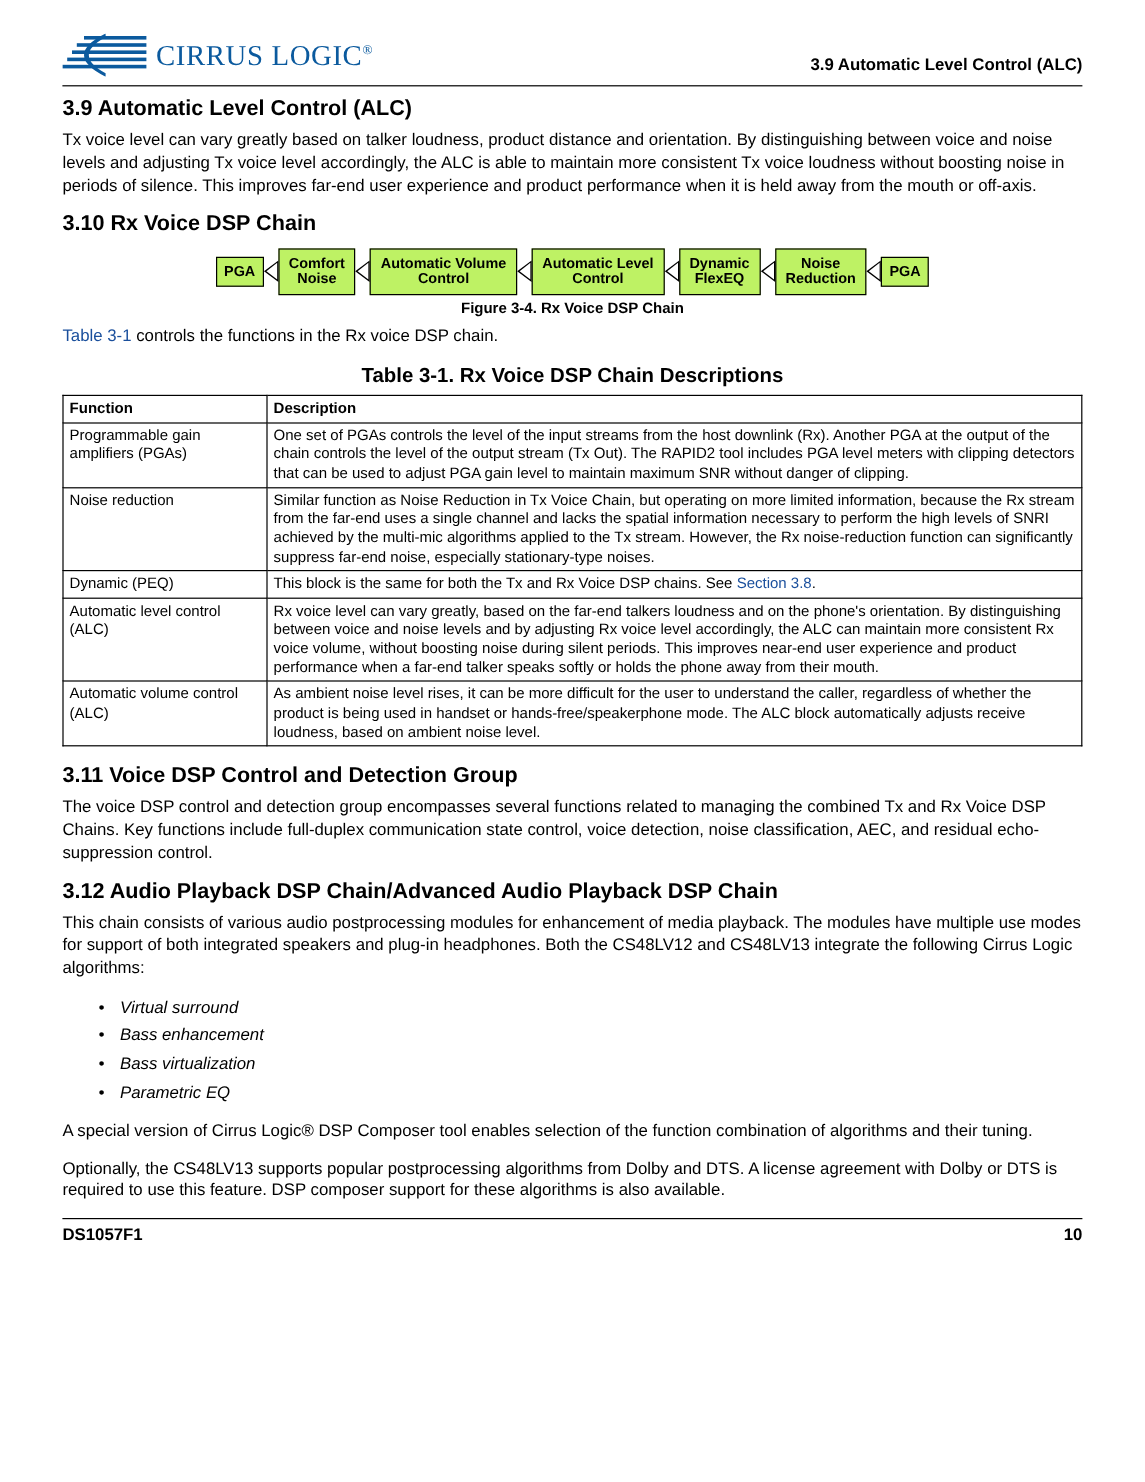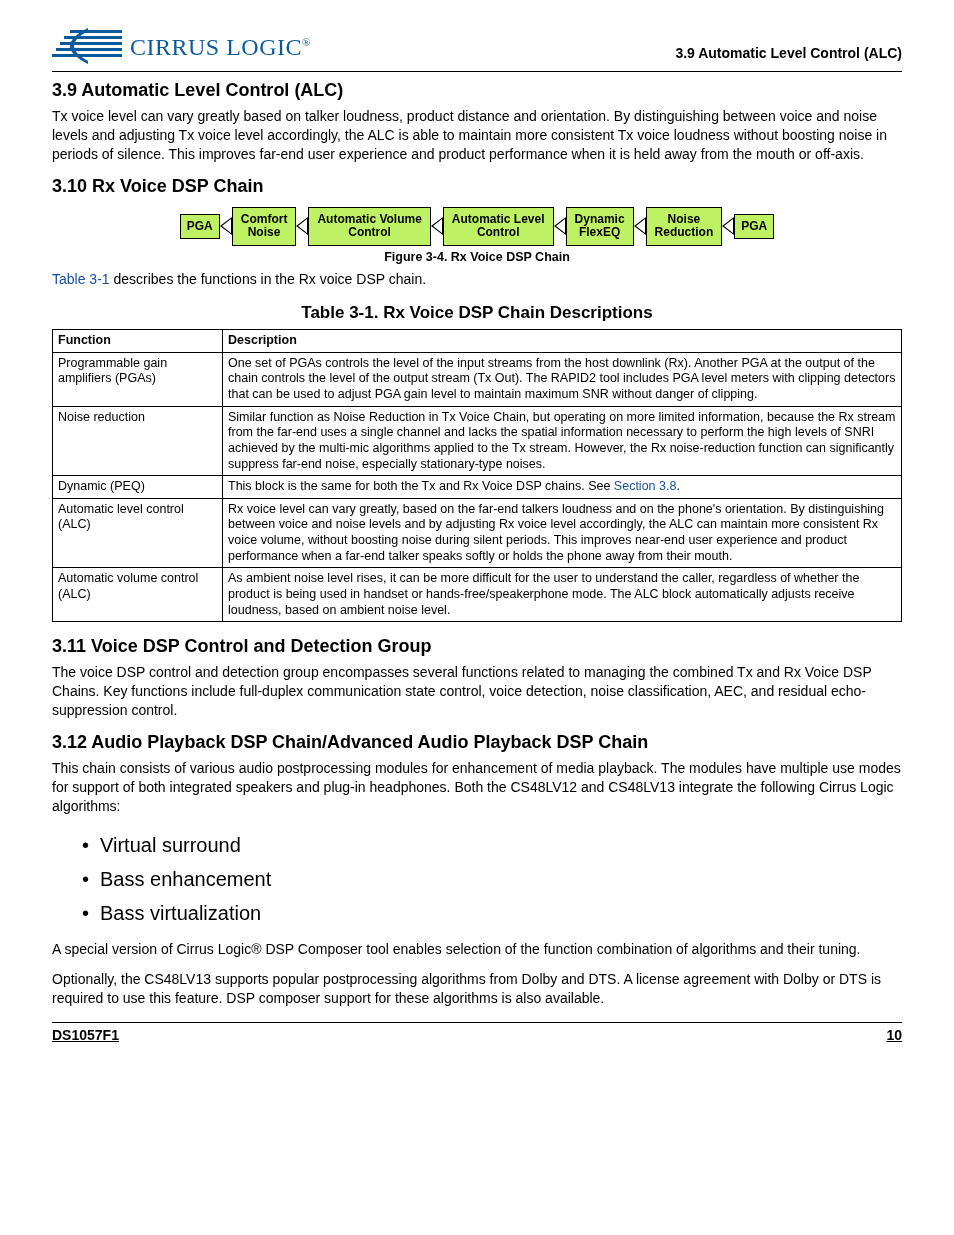--- a/index.html
+++ b/index.html
@@ -112,37 +112,37 @@
   }
   table.desc th {
     font-weight: bold;
   }
   table.desc th:first-child { width: 170px; }
   ul.algo {
     margin: 6px 0 10px 0;
     padding-left: 48px;
   }
   ul.algo li {
-    font-size: 20px;
+    font-size: 14px;
     line-height: 1.7;
     list-style: none;
     position: relative;
+    font-style: italic;
   }
   ul.algo li::before {
     content: "•";
     position: absolute;
     left: -18px;
   }
   .footer-row {
     display: flex;
     justify-content: space-between;
     font-weight: bold;
     font-size: 14px;
     margin-top: 2px;
-    text-decoration: underline;
   }
 </style>
 </head>
 <body>
 
 <div class="page">
 
   <div class="header-row">
     <div class="logo-wrap">
       <span class="logo-bars">
@@ -181,21 +181,21 @@
     <div class="arrow-left"></div>
     <div class="chain-box">Dynamic<br>FlexEQ</div>
     <div class="arrow-left"></div>
     <div class="chain-box">Noise<br>Reduction</div>
     <div class="arrow-left"></div>
     <div class="chain-box narrow">PGA</div>
   </div>
   <div class="fig-caption">Figure 3-4. Rx Voice DSP Chain</div>
 
   <p class="body">
-    <span class="link">Table 3-1</span><span> describes the functions in the Rx voice DSP chain.</span>
+    <span class="link">Table 3-1</span><span> controls the functions in the Rx voice DSP chain.</span>
   </p>
 
   <div class="tbl-caption">Table 3-1.  Rx Voice DSP Chain Descriptions</div>
 
   <table class="desc">
     <thead>
       <tr>
         <th>Function</th>
         <th>Description</th>
       </tr>
@@ -226,20 +226,21 @@
 
   <h2 class="sec" style="margin-top:14px">3.11 Voice DSP Control and Detection Group</h2>
   <p class="body">The voice DSP control and detection group encompasses several functions related to managing the combined Tx and Rx Voice DSP Chains. Key functions include full-duplex communication state control, voice detection, noise classification, AEC, and residual echo-suppression control.</p>
 
   <h2 class="sec">3.12 Audio Playback DSP Chain/Advanced Audio Playback DSP Chain</h2>
   <p class="body">This chain consists of various audio postprocessing modules for enhancement of media playback. The modules have multiple use modes for support of both integrated speakers and plug-in headphones. Both the CS48LV12 and CS48LV13 integrate the following Cirrus Logic algorithms:</p>
   <ul class="algo" id="algo-list">
       <li>Virtual surround</li>
       <li>Bass enhancement</li>
       <li>Bass virtualization</li>
+      <li>Parametric EQ</li>
     </ul>
   <p class="body">A special version of Cirrus Logic® DSP Composer tool enables selection of the function combination of algorithms and their tuning.</p>
   <p class="body">Optionally, the CS48LV13 supports popular postprocessing algorithms from Dolby and DTS. A license agreement with Dolby or DTS is required to use this feature. DSP composer support for these algorithms is also available.</p>
 
   <hr class="bottom-rule">
   <div class="footer-row">
     <span>DS1057F1</span>
     <span>10</span>
   </div>
 

